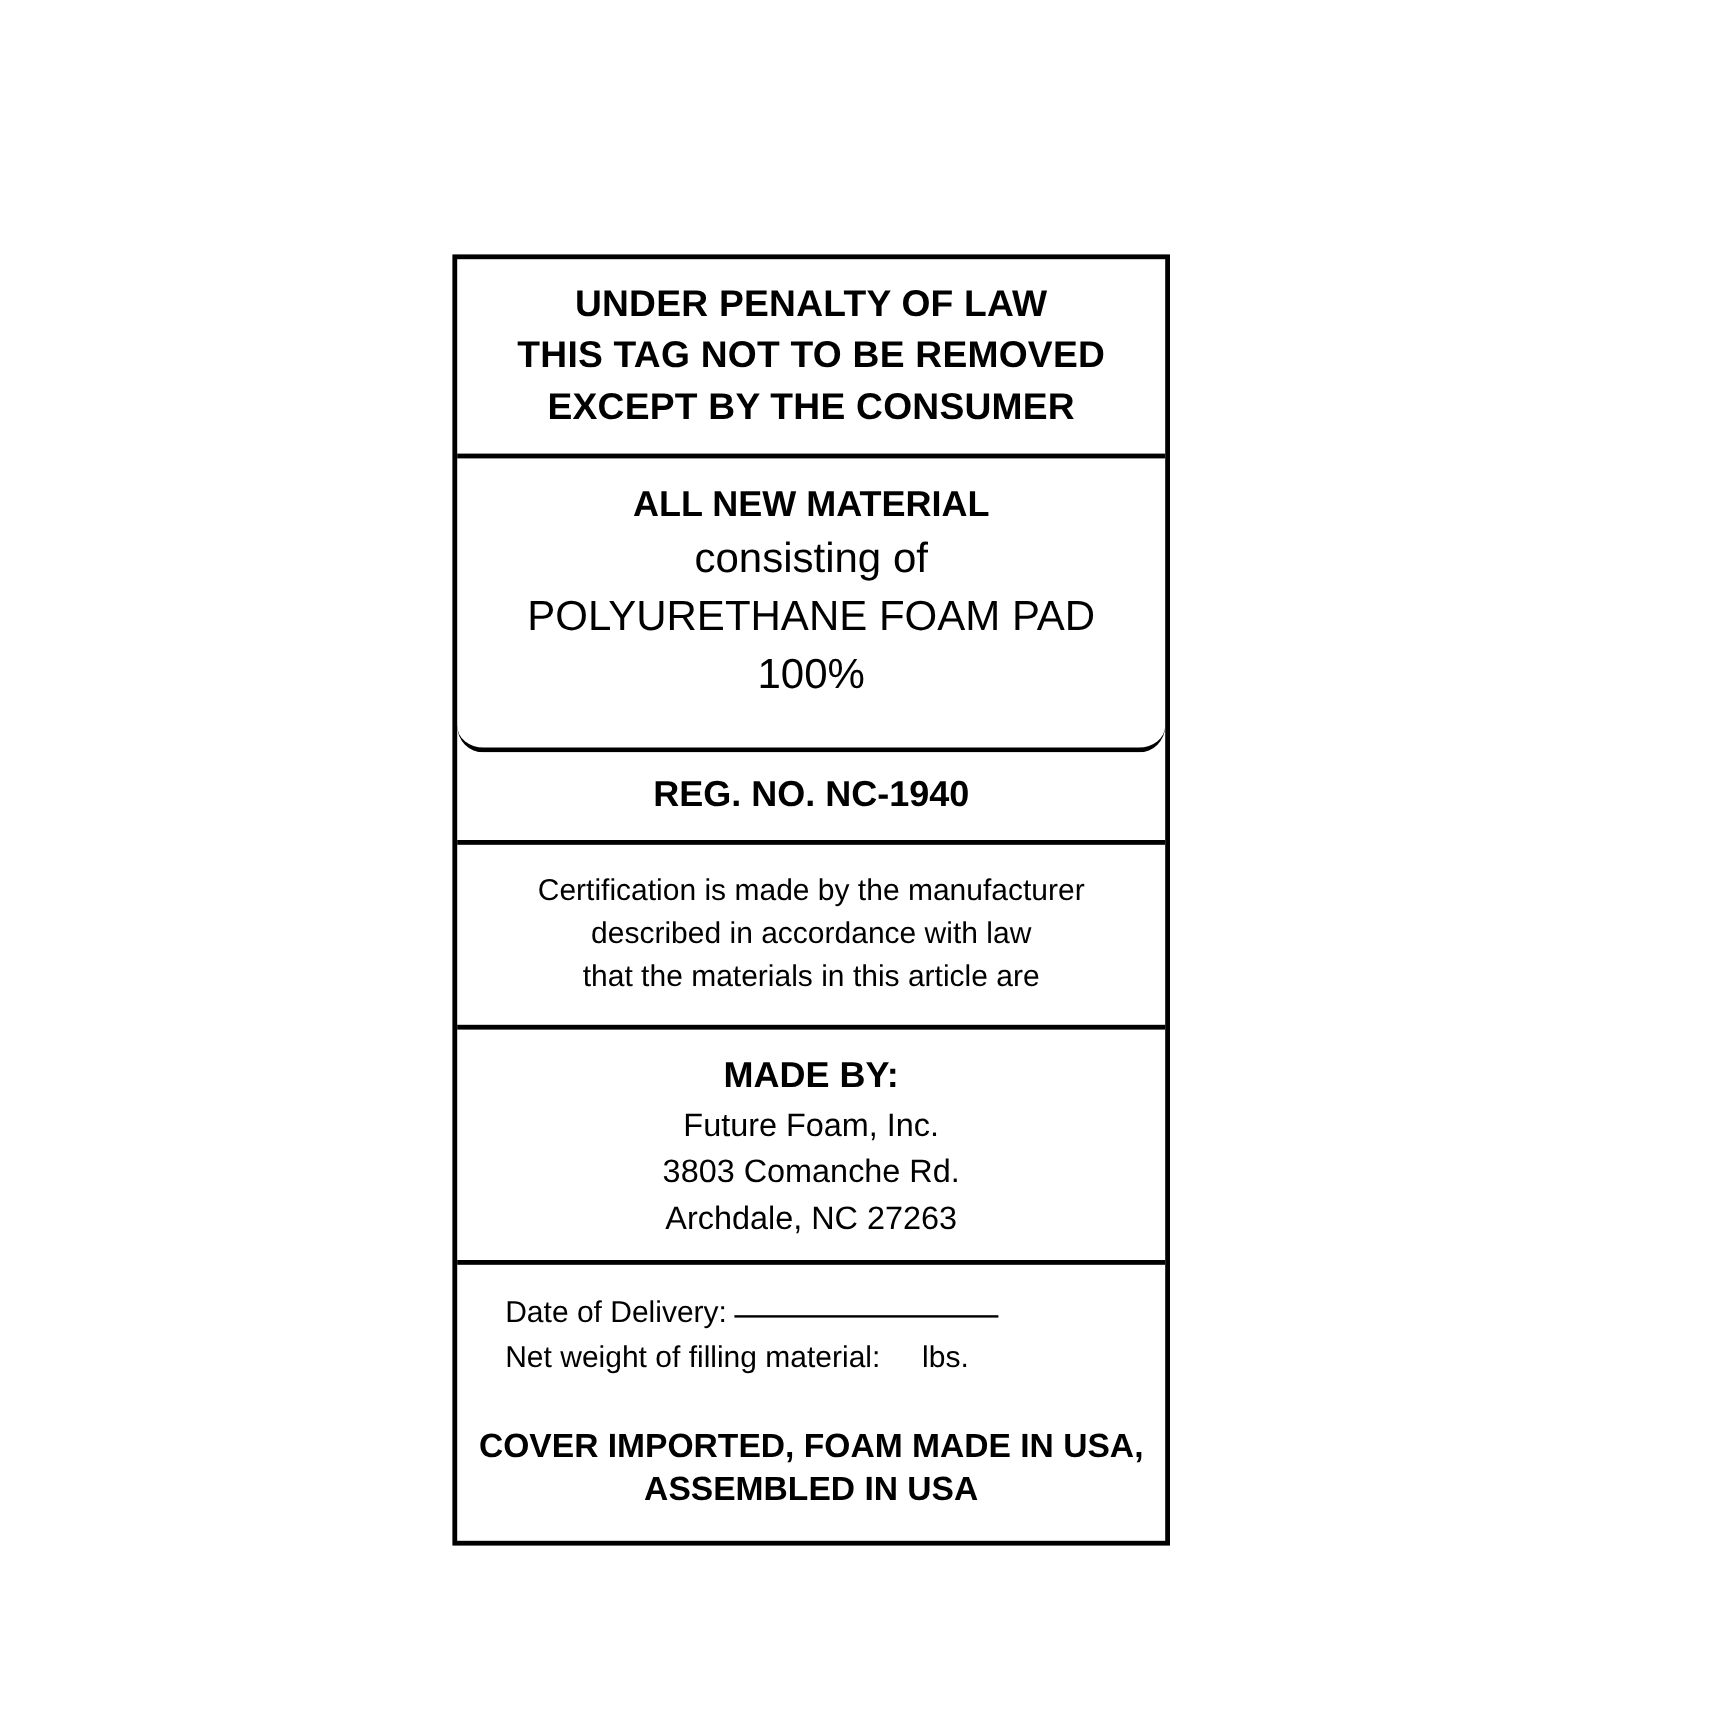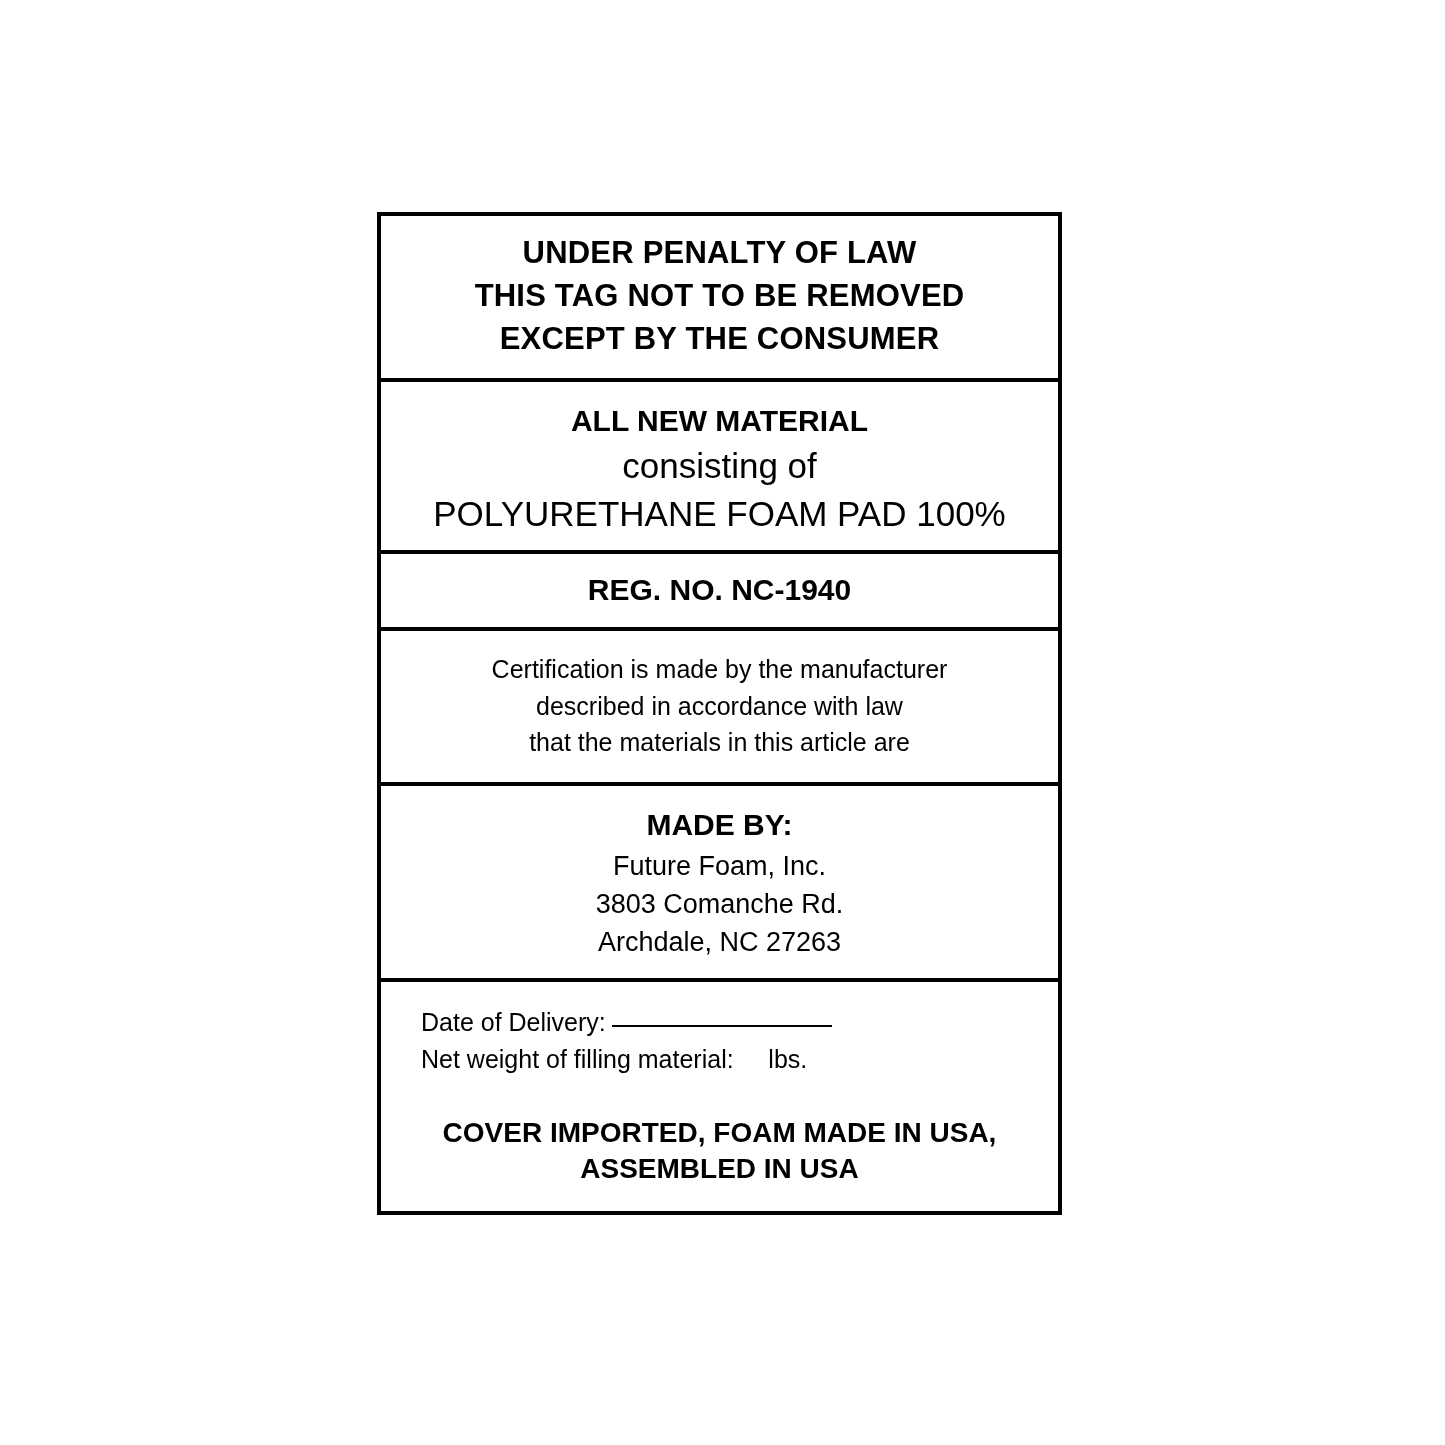--- a/index.html
+++ b/index.html
@@ -17,21 +17,21 @@
   .page {
     width: 1445px;
     height: 1445px;
     position: relative;
     background: #ffffff;
   }
   .law-tag {
     position: absolute;
     left: 377px;
     top: 212px;
-    width: 685px;
+    width: 598px;
     border: 4px solid #000;
     box-sizing: border-box;
     background: #ffffff;
   }
   .section {
     border-bottom: 4px solid #000;
     box-sizing: border-box;
     padding: 14px 18px 16px 18px;
     text-align: center;
   }
@@ -51,21 +51,22 @@
   .sec-penalty .line {
     font-size: 31px;
     font-weight: bold;
     letter-spacing: 0.2px;
     line-height: 1.38;
   }
 
   
   .sec-material {
     padding-top: 18px;
-    padding-bottom: 12px;
+    padding-bottom: 36px;
+    border-radius: 22px;
   }
   .sec-material .big {
     font-size: 30px;
     font-weight: bold;
     line-height: 1.38;
   }
   .sec-material .mid {
     font-size: 35px;
     font-weight: normal;
     line-height: 1.38;

